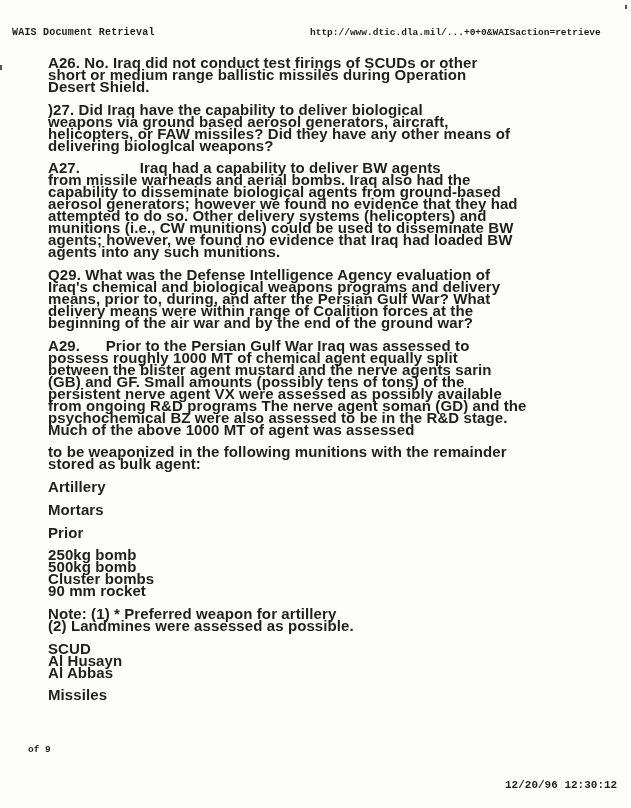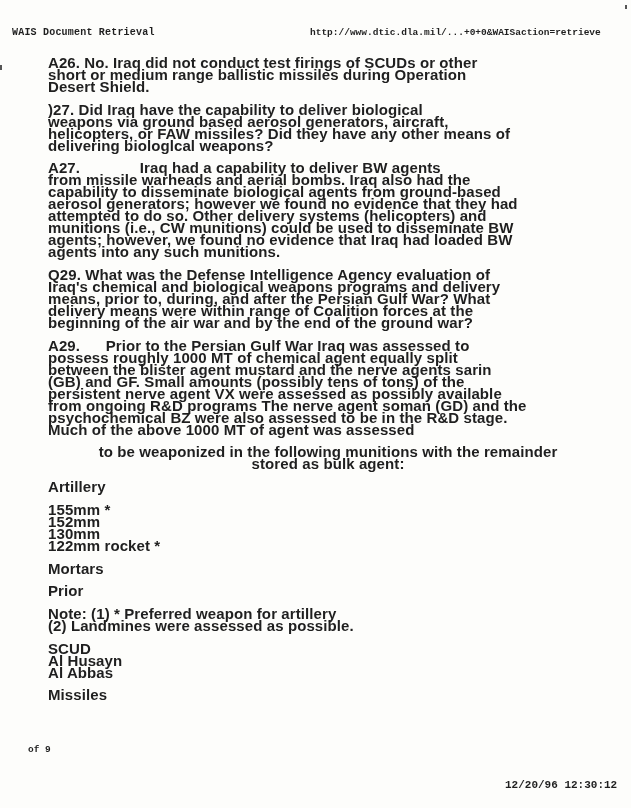--- a/index.html
+++ b/index.html
@@ -44,21 +44,20 @@
     font-family: Liberation Sans, sans-serif;
     font-weight: inherit;
     color: inherit;
     font-size: 15px;
     line-height: 12px;
     letter-spacing: 0.1px;
     white-space: pre;
   }
   .gap-top {
     margin-top: 32.1px;
-    text-align: center;
   }
   .ftr-page {
     position: absolute;
     left: 28px;
     top: 744px;
     font-size: 9.5px;
     white-space: nowrap;
   }
   .ftr-time {
     position: absolute;
@@ -107,26 +106,26 @@
 possess roughly 1000 MT of chemical agent equally split
 between the blister agent mustard and the nerve agents sarin
 (GB) and GF. Small amounts (possibly tens of tons) of the
 persistent nerve agent VX were assessed as possibly available
 from ongoing R&amp;D programs The nerve agent soman (GD) and the
 psychochemical BZ were also assessed to be in the R&amp;D stage.
 Much of the above 1000 MT of agent was assessed</pre>
     <pre class="gap-top">to be weaponized in the following munitions with the remainder
 stored as bulk agent:</pre>
     <pre>Artillery</pre>
-    <pre>155mm *
-152mm
-130mm
-122mm rocket *</pre>
     <pre>Mortars</pre>
     <pre>Prior</pre>
+    <pre>250kg bomb
+500kg bomb
+Cluster bombs
+90 mm rocket</pre>
     <pre>Note: (1) * Preferred weapon for artillery
 (2) Landmines were assessed as possible.</pre>
     <pre>SCUD
 Al Husayn
 Al Abbas</pre>
     <pre>Missiles</pre>
   </div>
 
   <div>
     <span class="ftr-page">of 9</span>

